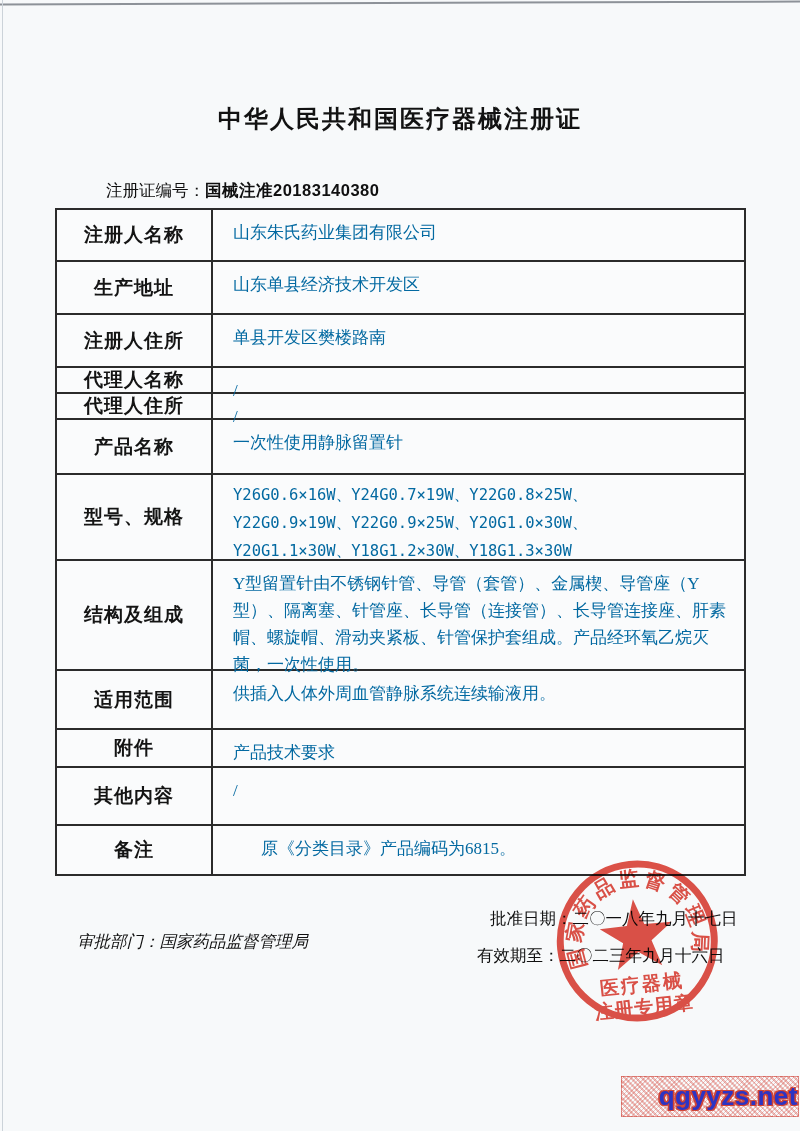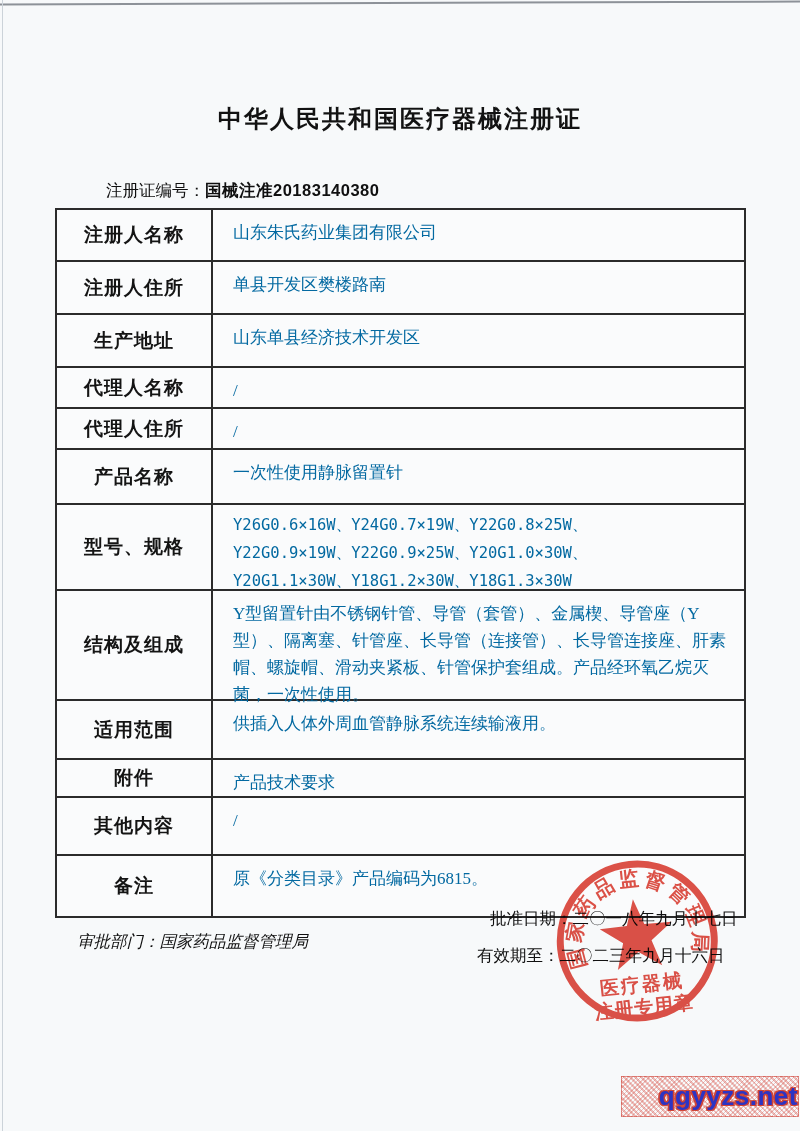--- a/index.html
+++ b/index.html
@@ -29,23 +29,23 @@
     font-size:19px; font-weight:bold; letter-spacing:1px; color:#141414;
   }
   .cell-value{
     flex:1; padding:9px 12px 4px 20px; box-sizing:border-box;
     font-size:17px; line-height:27px; white-space:pre-line;
     font-family:"Liberation Serif",serif; color:#0369a1;
   }
   .row.spec .cell-value{
     font-family:"DejaVu Sans Mono",monospace; font-size:15.5px; line-height:28px; padding-top:6px;
   }
-  .h52{height:52px;} .h53{height:53px;} .h42{height:41px;} .h55{height:55px;}
+  .h52{height:52px;} .h53{height:53px;} .h42{height:26px;} .h55{height:55px;}
   .h86{height:86px;} .h110{height:110px;} .h59{height:59px;} .h38{height:38px;}
-  .h45{height:58px;} .h62{height:60px;}
+  .h45{height:58px;} .h62{height:48px;gap:28px;}
   .footer-item{position:absolute; font-size:16.5px; color:#101010;}
   .approval-dept{top:931px; left:77px;font-style:italic;}
   .approval-date{top:908px; left:477px;margin-left:13px;}
   .valid-until{top:945px; left:477px;}
   .stamp{
     position:absolute; top:849px; left:539px; width:198px; height:198px;
     opacity:0.88; mix-blend-mode:multiply; transform:rotate(-6deg);
   }
   .watermark{
     position:absolute; left:621px; top:1076px; width:176px; height:39px;
@@ -72,26 +72,26 @@
   <div class="reg-line">
     <span>注册证编号：</span><span class="val">国械注准20183140380</span>
   </div>
 
   <div class="cert-table">
     <div class="row h52">
       <div class="cell-label">注册人名称</div>
       <div class="cell-value">山东朱氏药业集团有限公司</div>
     </div>
     <div class="row h53">
+      <div class="cell-label">生产地址</div>
+      <div class="cell-value">山东单县经济技术开发区</div>
+    </div>
+    <div class="row h53">
       <div class="cell-label">注册人住所</div>
       <div class="cell-value">单县开发区樊楼路南</div>
-    </div>
-    <div class="row h53">
-      <div class="cell-label">生产地址</div>
-      <div class="cell-value">山东单县经济技术开发区</div>
     </div>
     <div class="row h42">
       <div class="cell-label">代理人名称</div>
       <div class="cell-value">/</div>
     </div>
     <div class="row h42">
       <div class="cell-label">代理人住所</div>
       <div class="cell-value">/</div>
     </div>
     <div class="row h55">

